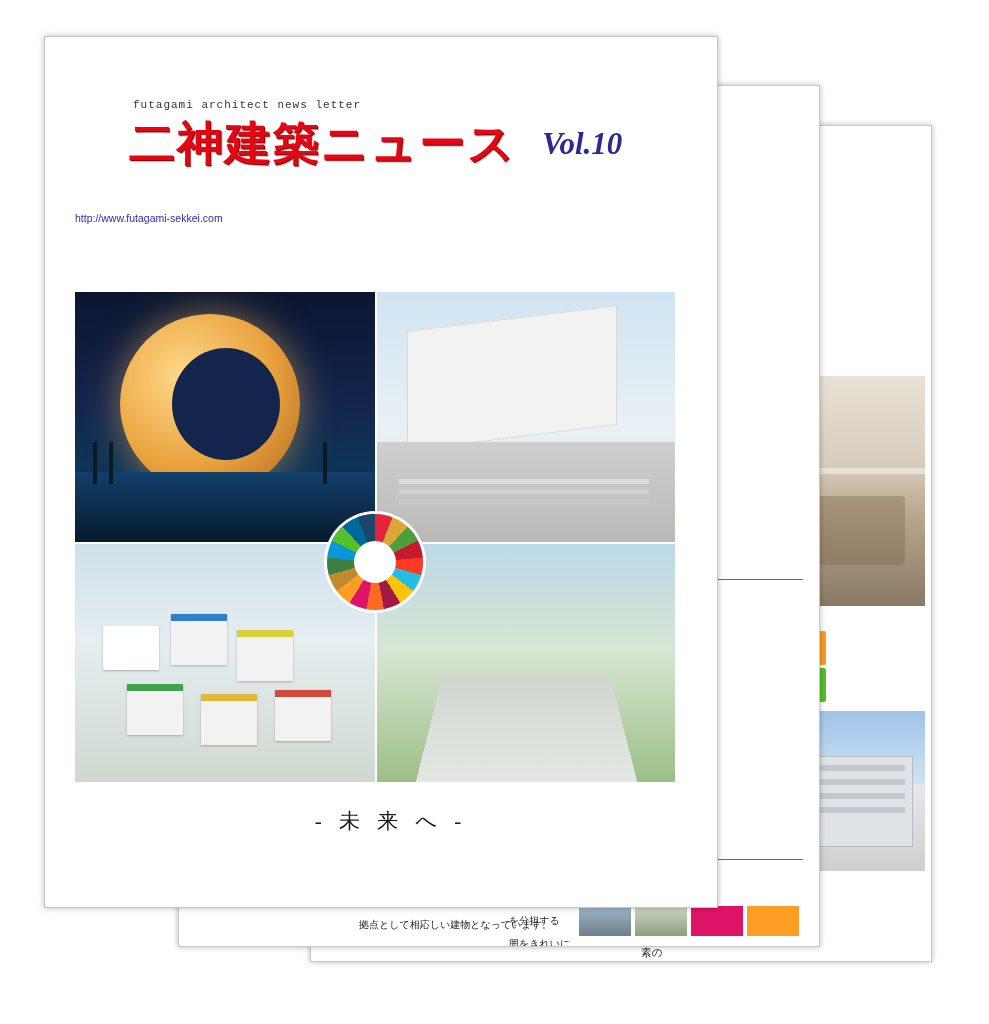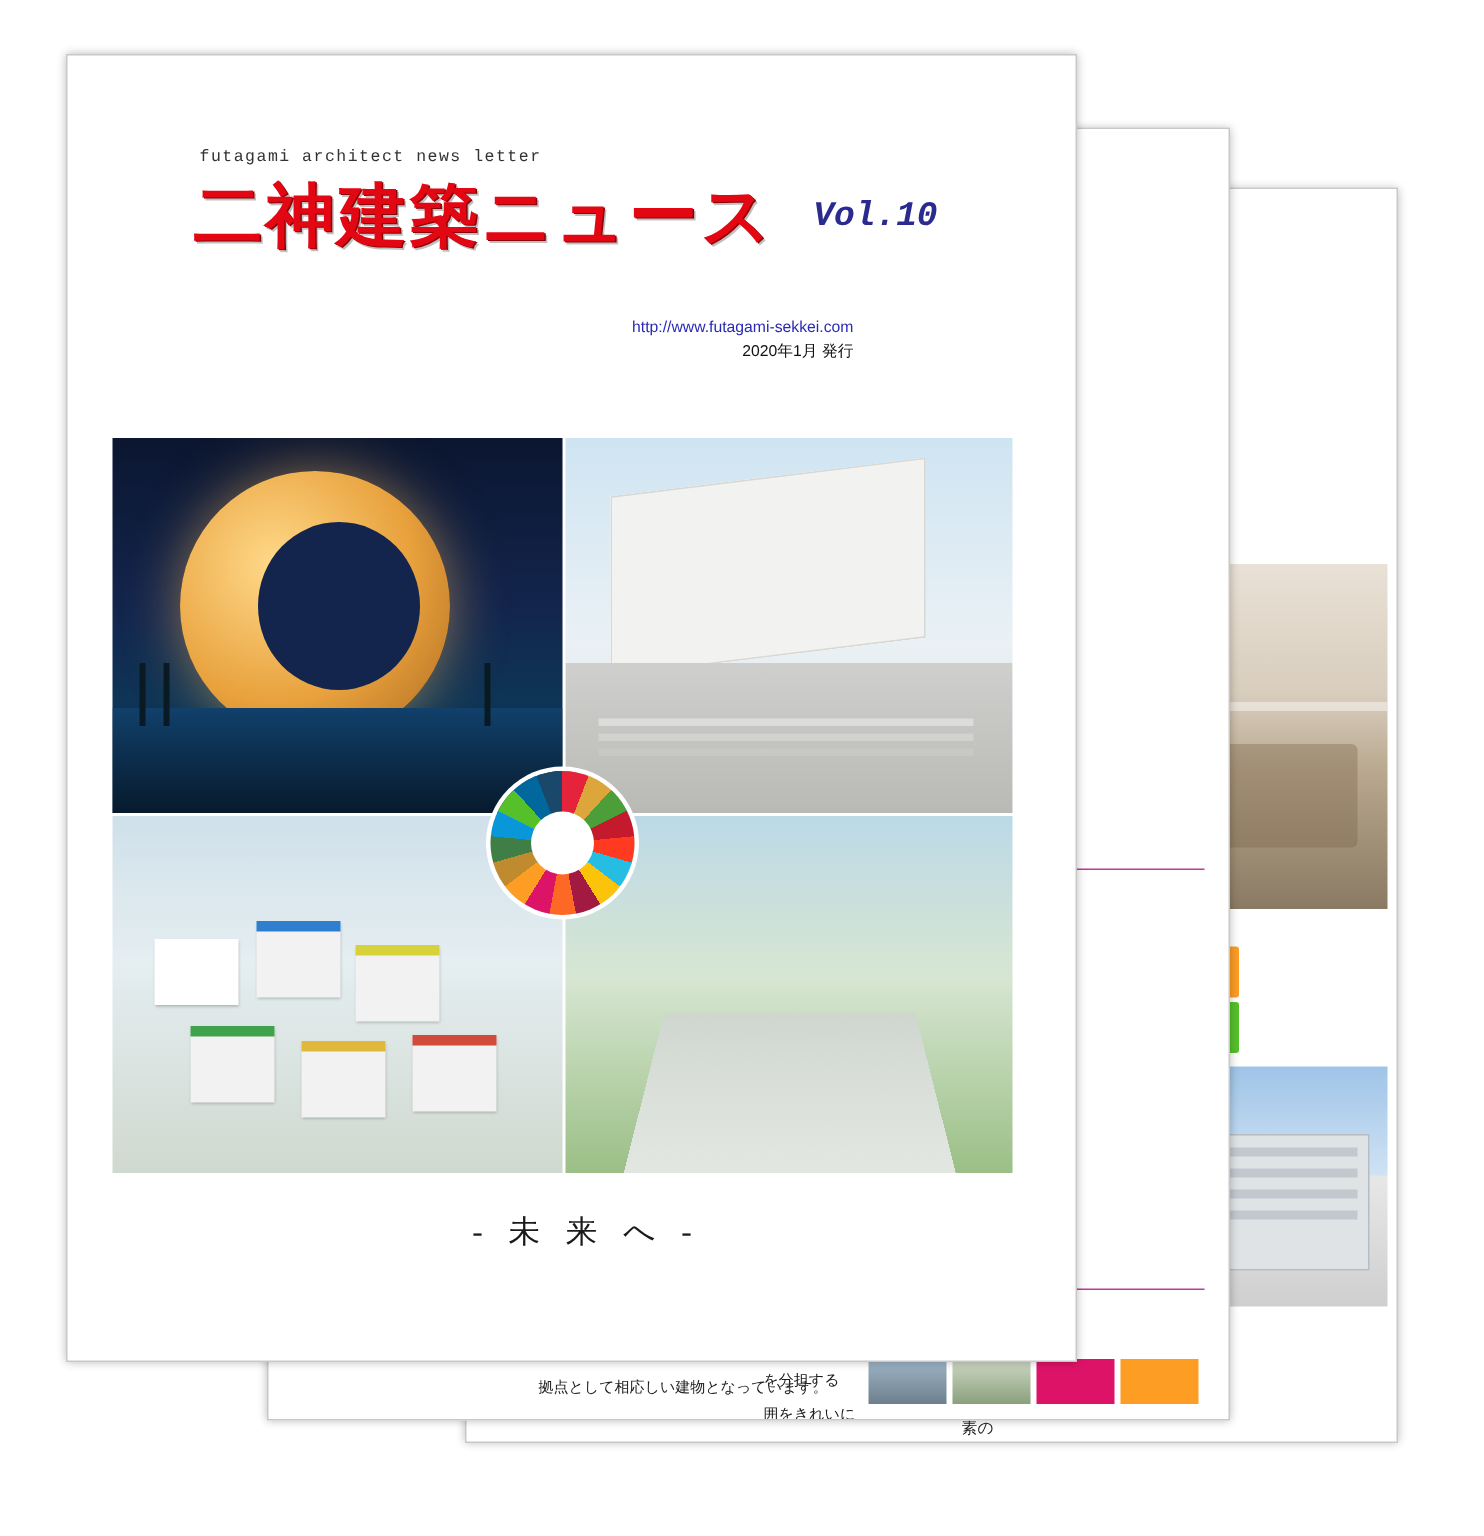--- a/index.html
+++ b/index.html
@@ -50,22 +50,22 @@
   #p2c1{left:258px;bottom:92px;width:72px;height:72px;border:2px solid #e6a3c8;}
   #p2c2{left:380px;bottom:92px;width:72px;height:72px;border:2px solid #9fd59f;}
 
   
   #page1{left:44px;top:36px;width:660px;height:870px;padding-left:12px;}
   .cover{position:absolute;inset:0;padding:26px 30px;box-sizing:border-box;}
   .eyebrow{font-family:"Liberation Mono",monospace;font-size:11px;color:#333;letter-spacing:1px;margin:36px 0 0 58px;}
   .maintitle{display:flex;align-items:center;gap:26px;margin:2px 0 0 54px;}
   .maintitle .jp{font-size:46px;font-weight:bold;color:#e30613;-webkit-text-stroke:0px;letter-spacing:2px;
       text-shadow:1px 1px 0 #8a0006,2px 2px 0 rgba(0,0,0,.25);font-family:"DejaVu Sans",sans-serif;}
-  .maintitle .vol{font-size:23px;font-style:italic;font-weight:bold;color:#2b2b8f;font-family:Liberation Mono, monospace;}
-  .coverurl{margin:36px 0 0 0;text-align:right;padding-right:118px;font-size:10.5px;color:#2a2ab5;line-height:1.5;}
+  .maintitle .vol{font-size:31px;font-style:italic;font-weight:bold;color:#2b2b8f;font-family:Liberation Serif, serif;}
+  .coverurl{margin:36px 0 0 0;text-align:left;padding-right:118px;font-size:10.5px;color:#2a2ab5;line-height:1.5;}
   .coverurl .date{color:#111;}
   .collage{position:absolute;left:30px;top:255px;width:600px;height:490px;}
   .tile{position:absolute;overflow:hidden;}
   #tileA{left:0;top:0;width:300px;height:250px;background:linear-gradient(180deg,#0b1630 0%,#13254d 45%,#0e3556 70%,#0a2236 100%);}
   #tileA .moon{position:absolute;left:45px;top:22px;width:180px;height:180px;border-radius:50%;
       background:radial-gradient(circle at 35% 35%,#ffd98a,#e8a13c 55%,#a9661f 100%);box-shadow:0 0 36px rgba(255,190,90,.5);}
   #tileA .moon:after{content:"";position:absolute;left:52px;top:34px;width:108px;height:112px;border-radius:50%;background:#13254d;}
   #tileA .sea{position:absolute;left:0;bottom:0;width:100%;height:70px;background:linear-gradient(180deg,#11406b,#071a2c);}
   #tileA .palm{position:absolute;bottom:58px;width:4px;height:42px;background:#0a1a22;}
   #tileB{left:302px;top:0;width:298px;height:250px;background:linear-gradient(180deg,#cfe4f2 0%,#eaf1f5 55%,#d8d8d8 100%);}
@@ -222,21 +222,20 @@
 
       <div class="eyebrow">futagami architect news letter</div>
 
       <div class="maintitle">
         <div class="jp">二神建築ニュース</div>
         <div class="vol">Vol.10</div>
       </div>
 
       <div class="coverurl">
         <div>http://www.futagami-sekkei.com</div>
-        <div class="date">2020年1月  発行</div>
       </div>
 
       <div class="collage">
         <div class="tile" id="tileA">
           <div class="moon"></div>
           <div class="sea"></div>
           <div class="palm" style="left:18px;"></div>
           <div class="palm" style="left:34px;"></div>
           <div class="palm" style="left:248px;"></div>
         </div>

